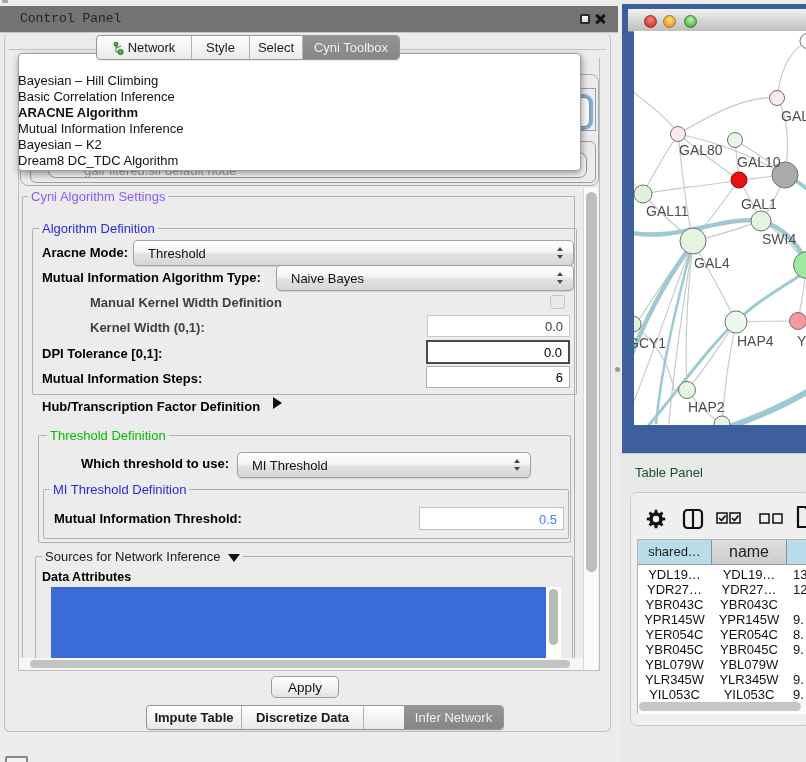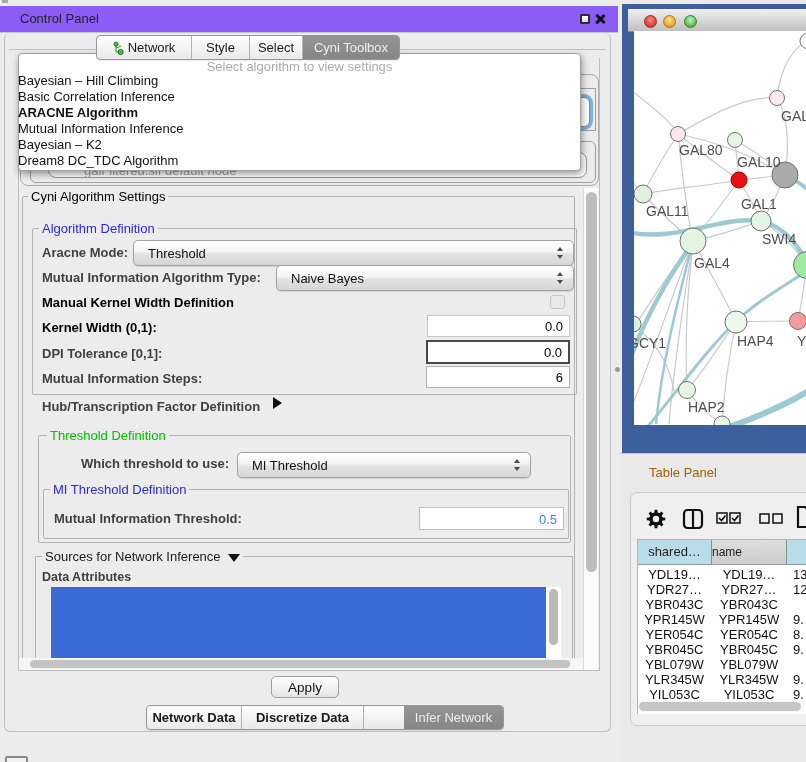--- a/index.html
+++ b/index.html
@@ -1,21 +1,21 @@
 <!DOCTYPE html>
 <html><head>
 <meta charset="utf-8">
 <style>
   html,body{margin:0;padding:0;}
   body{width:806px;height:762px;position:relative;overflow:hidden;
        background:#ececec;font-family:"Liberation Sans",sans-serif;
        -webkit-font-smoothing:antialiased;}
   .abs{position:absolute;}
-  .lbl{font-size:13px;color:#404040;font-weight:bold;white-space:nowrap;}
-  .dis{color:#000000;}
+  .lbl{font-size:13px;color:#000000;font-weight:bold;white-space:nowrap;}
+  .dis{color:#404040;margin-left:48px;}
   .combo{position:absolute;border:1px solid #a2a2a2;border-radius:5px;
     background:linear-gradient(180deg,#ffffff 0%,#f4f4f4 45%,#e2e2e2 55%,#d6d6d6 100%);
     box-shadow:inset 0 1px 0 rgba(255,255,255,.9), 0 1px 1px rgba(0,0,0,.12);}
   .combo .txt{position:absolute;left:14px;top:50%;transform:translateY(-50%);
     font-size:13px;color:#111;white-space:nowrap;}
   .arr{position:absolute;right:9px;top:50%;width:7px;height:12px;transform:translateY(-50%);}
   .arr:before,.arr:after{content:"";position:absolute;left:0;border-left:3.5px solid transparent;
     border-right:3.5px solid transparent;}
   .arr:before{top:0;border-bottom:4px solid #4a4a4a;}
   .arr:after{bottom:0;border-top:4px solid #4a4a4a;}
@@ -30,21 +30,21 @@
   .seg .s{display:flex;align-items:center;justify-content:center;font-size:13px;
     color:#1a1a1a;border-right:1px solid #b3b3b3;white-space:nowrap;}
   .seg .s:last-child{border-right:none;}
   .seg .sel{background:linear-gradient(180deg,#949494,#868686);color:#efefef;}
 </style>
 </head>
 <body>
 
 <div class="abs" style="left:2px;top:0;width:6px;height:3px;background:#a9a9a9;"></div>
 
-<div class="abs" style="left:0;top:6px;width:618px;height:26px;background:#8b5cf6;border-bottom:1px solid #c6c6c6;">
+<div class="abs" style="left:0;top:6px;width:618px;height:26px;background:#737373;border-bottom:1px solid #c6c6c6;font-family:Liberation Mono, monospace;">
   <div class="abs" style="left:20px;top:5px;font-size:13px;color:#242424;">Control Panel</div>
   <div class="abs" style="left:580px;top:8px;width:6px;height:6px;border:2px solid #2c2c2c;border-radius:1.5px;background:linear-gradient(180deg,#fff,#d8d8d8);"></div>
   <div class="abs" style="left:595px;top:8px;width:10px;height:10px;">
     <div class="abs" style="left:3.8px;top:-1px;width:2.6px;height:12px;background:#151515;transform:rotate(45deg);border-radius:1px;"></div>
     <div class="abs" style="left:3.8px;top:-1px;width:2.6px;height:12px;background:#151515;transform:rotate(-45deg);border-radius:1px;"></div>
   </div>
 </div>
 
 <div class="abs" style="left:4px;top:33px;width:605px;height:698px;border:1px solid #c2c2c2;border-top:none;border-radius:6px;background:#ececec;"></div>
 <div class="abs" style="left:9px;top:49px;width:597px;height:2px;border-top:1px solid #c2c2c2;"></div>
@@ -65,33 +65,32 @@
       <path d="M3,3 V11 M3,7 L8,5 M3,11 L7,11" stroke="#3e9e3e" stroke-width="1.1" fill="none"></path>
       <circle cx="3" cy="3.2" r="2" fill="#49b849" stroke="#1c6e1c" stroke-width="0.9"></circle>
       <circle cx="7.6" cy="11" r="2.6" fill="#49b849" stroke="#1c6e1c" stroke-width="0.9"></circle>
     </svg>Network</div>
   <div class="s" style="width:57px;">Style</div>
   <div class="s" style="width:52px;">Select</div>
   <div class="s sel" style="width:96px;">Cyni Toolbox</div>
 </div>
 
 <div class="abs" style="left:18px;top:53px;width:561px;height:116px;background:#fff;border:1px solid #a0a0a0;border-radius:4px;box-shadow:1px 3px 7px rgba(0,0,0,.4);z-index:20;">
-  <div class="abs" style="left:0;top:5px;width:100%;text-align:center;font-size:13px;color:#ababab;">Select algorithm to view settings</div>
   <div class="abs" style="left:-1px;top:19px;font-size:13px;color:#111;line-height:16px;">
     Bayesian – Hill Climbing<br>
     Basic Correlation Inference<br>
     <b>ARACNE Algorithm</b><br>
     Mutual Information Inference<br>
     Bayesian – K2<br>
     Dream8 DC_TDC Algorithm
   </div>
 </div>
 
 <div class="fset" style="left:22px;top:196px;width:551px;height:471px;">
-  <div class="ftitle" style="color:#000000;left:5px;">Cyni Algorithm Settings</div>
+  <div class="ftitle" style="color:#8b5cf6;left:5px;">Cyni Algorithm Settings</div>
 </div>
 
 <div class="fset" style="left:32px;top:228px;width:543px;height:165px;">
   <div class="ftitle" style="color:#2a2ad8;">Algorithm Definition</div>
 </div>
 <div class="lbl abs" style="left:42px;top:245px;">Aracne Mode:</div>
 <div class="combo" style="left:133px;top:240px;width:439px;height:24px;">
     <span class="txt">Threshold</span>
     <span class="arr"></span>
   </div>
@@ -148,21 +147,21 @@
   <div class="abs" style="left:11px;top:1.5px;width:540px;height:8.5px;background:#c3c3c3;border-radius:4.5px;"></div>
 </div>
 
 <div class="abs" style="left:583px;top:188px;width:14px;height:482px;background:#fbfbfb;border-left:1px solid #d9d9d9;">
   <div class="abs" style="left:1.5px;top:4px;width:11px;height:380px;background:#bdbdbd;border-radius:5.5px;"></div>
 </div>
 
 <div class="abs" style="left:271px;top:676px;width:66px;height:20px;border:1px solid #9e9e9e;border-radius:5px;background:linear-gradient(180deg,#fff,#f0f0f0 60%,#e2e2e2);display:flex;align-items:center;justify-content:center;font-size:13.5px;color:#111;">Apply</div>
 
 <div class="seg" style="left:146px;top:705px;height:23px;">
-  <div class="s" style="width:94px;font-weight:bold;">Network Data</div>
+  <div class="s" style="width:94px;font-weight:bold;">Impute Table</div>
   <div class="s" style="width:121px;font-weight:bold;">Discretize Data</div>
   <div class="s sel" style="width:99px;margin-left:40px;">Infer Network</div>
 </div>
 
 <div class="abs" style="left:615px;top:367px;width:5px;height:5px;border-radius:50%;background:#9a9a9a;"></div>
 
 <div class="abs" style="left:5px;top:756px;width:19px;height:10px;border:2px solid #888;border-radius:2px;background:#f2f2f2;"></div>
 
 <div class="abs" style="left:622px;top:4px;width:184px;height:449px;background:#3d5f9c;"></div>
 <div class="abs" style="left:628px;top:9px;width:178px;height:22px;background:linear-gradient(180deg,#f0f0f0,#bfbfbf);border-bottom:1px solid #8a8a8a;">
@@ -239,21 +238,21 @@
     <text x="60" y="237">GAL4</text>
     <text x="-6" y="317">GCY1</text>
     <text x="103" y="315">HAP4</text>
     <text x="163" y="315">Y</text>
     <text x="54" y="381">HAP2</text>
   </g>
 </svg>
 </div>
 
 <div class="abs" style="left:620px;top:453px;width:186px;height:309px;background:#e9e9e9;border-top:1px solid #c9c9c9;"></div>
-<div class="abs" style="left:649px;top:465px;font-size:13px;color:#a16207;">Table Panel</div>
+<div class="abs" style="left:635px;top:465px;font-size:13px;color:#14532d;">Table Panel</div>
 
 <div class="abs" style="left:630px;top:492px;width:180px;height:232px;background:#efefef;border:1px solid #cacaca;border-radius:7px;">
 
   <svg class="abs" width="176" height="40" viewBox="0 0 176 40" style="left:0;top:8px;">
     <path d="M31.64,16.54 L31.61,16.42 L34.21,16.68 L34.21,19.32 L31.61,19.58 L30.73,21.67 L30.80,21.56 L32.45,23.57 L30.57,25.45 L28.56,23.80 L26.46,24.64 L26.58,24.61 L26.32,27.21 L23.68,27.21 L23.42,24.61 L21.33,23.73 L21.44,23.80 L19.43,25.45 L17.55,23.57 L19.20,21.56 L18.36,19.46 L18.39,19.58 L15.79,19.32 L15.79,16.68 L18.39,16.42 L19.27,14.33 L19.20,14.44 L17.55,12.43 L19.43,10.55 L21.44,12.20 L23.54,11.36 L23.42,11.39 L23.68,8.79 L26.32,8.79 L26.58,11.39 L28.67,12.27 L28.56,12.20 L30.57,10.55 L32.45,12.43 L30.80,14.44 Z M28.20,18.00 A3.2,3.2 0 1 0 21.80,18.00 A3.2,3.2 0 1 0 28.20,18.00 Z" fill="#111" fill-rule="evenodd"></path>
     <g>
       <rect x="53" y="9" width="18" height="18" rx="3.5" fill="none" stroke="#111" stroke-width="2.2"></rect>
       <line x1="62" y1="9" x2="62" y2="27" stroke="#111" stroke-width="2.2"></line>
     </g>
     <g stroke="#111" stroke-width="1.5" fill="none">
@@ -262,21 +261,21 @@
       <path d="M88,17 l2.5,2.5 4,-5" stroke-width="1.7"></path>
       <path d="M101,17 l2.5,2.5 4,-5" stroke-width="1.7"></path>
       <rect x="129" y="13" width="9" height="9"></rect>
       <rect x="142" y="13" width="9" height="9"></rect>
       <path d="M167,6 h7 l5,5 v15 h-12 z" stroke-width="2.2"></path>
     </g>
   </svg>
 
   <div class="abs" style="left:6px;top:46px;width:174px;height:174px;background:#fff;border-top:1px solid #b5b5b5;border-left:1px solid #b5b5b5;overflow:hidden;">
     <div class="abs" style="left:0;top:0;width:73px;height:24px;background:#b9dce9;border-right:1px solid #8e8e8e;border-bottom:1px solid #9a9a9a;text-align:center;font-size:13px;color:#222;line-height:24px;">shared…</div>
-    <div class="abs" style="left:74px;top:0;width:74px;height:24px;background:linear-gradient(180deg,#dedede,#cccccc);border-right:1px solid #8e8e8e;border-bottom:1px solid #9a9a9a;font-size:12px;color:#222;line-height:24px;">name</div>
+    <div class="abs" style="left:74px;top:0;width:74px;height:24px;background:linear-gradient(180deg,#dedede,#cccccc);border-right:1px solid #8e8e8e;border-bottom:1px solid #9a9a9a;text-align:center;font-size:16px;color:#222;line-height:24px;">name</div>
     <div class="abs" style="left:149px;top:0;width:30px;height:24px;background:#b9dce9;border-bottom:1px solid #9a9a9a;"></div>
     <div class="abs" style="left:0;top:27px;width:73px;text-align:center;font-size:13px;color:#111;line-height:15px;">YDL19…<br>YDR27…<br>YBR043C<br>YPR145W<br>YER054C<br>YBR045C<br>YBL079W<br>YLR345W<br>YIL053C</div>
     <div class="abs" style="left:74px;top:27px;width:74px;text-align:center;font-size:13px;color:#111;line-height:15px;">YDL19…<br>YDR27…<br>YBR043C<br>YPR145W<br>YER054C<br>YBR045C<br>YBL079W<br>YLR345W<br>YIL053C</div>
     <div class="abs" style="left:155px;top:27px;width:30px;font-size:13px;color:#111;line-height:15px;">13<br>12<br>&nbsp;<br>9.<br>8.<br>9.<br>&nbsp;<br>9.<br>9.</div>
     <div class="abs" style="left:0;top:161px;width:174px;height:11px;background:#fafafa;">
       <div class="abs" style="left:1px;top:0.5px;width:162px;height:9px;background:#c6c6c6;border-radius:4.5px;"></div>
     </div>
   </div>
 </div>
 

